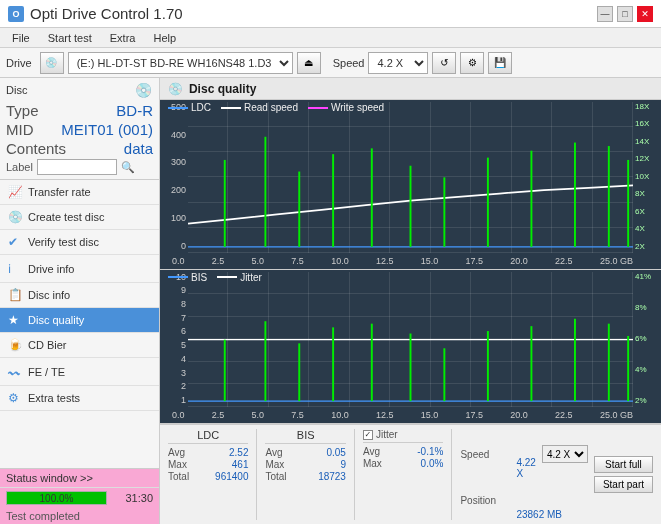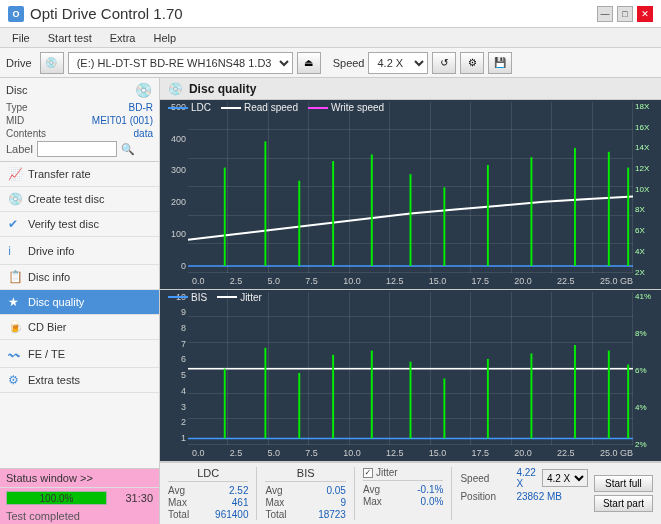--- a/index.html
+++ b/index.html
@@ -131,21 +131,21 @@
       align-items: center;
       justify-content: space-between;
       margin-bottom: 4px;
     }
     .disc-label { font-size: 11px; font-weight: normal; color: #333; }
     .disc-icon { font-size: 14px; }
     .disc-info-row {
       display: flex;
       justify-content: space-between;
       margin-bottom: 2px;
-      font-size: 10px;
+      font-size: 15px;
     }
     .disc-info-key { color: #555; }
     .disc-info-val { color: #1a5eb8; font-weight: 500; }
     .label-row {
       display: flex;
       align-items: center;
       gap: 4px;
       margin-top: 2px;
     }
     .label-input {
@@ -286,33 +286,33 @@
       justify-content: space-between;
       padding: 2px 2px;
       font-size: 9px;
       color: #ccc;
       text-align: right;
     }
     .y-axis-right {
       position: absolute;
       right: 0;
       top: 0;
-      bottom: 10px;
+      bottom: 16px;
       width: 28px;
       display: flex;
       flex-direction: column;
       justify-content: space-between;
       padding: 2px 2px;
       font-size: 9px;
       color: #ccc;
     }
     .x-axis {
       position: absolute;
       bottom: 0;
-      left: 32px;
+      left: 12px;
       right: 28px;
       height: 16px;
       display: flex;
       justify-content: space-between;
       align-items: center;
       font-size: 9px;
       color: #ccc;
     }
 
     
@@ -401,21 +401,21 @@
       flex-direction: column;
       gap: 2px;
     }
     .speed-row {
       display: flex;
       gap: 6px;
       align-items: center;
       font-size: 10px;
     }
     .speed-key { color: #555; min-width: 50px; }
-    .speed-val { color: #1a5eb8; }
+    .speed-val { color: #1a5eb8; margin-top: 28px; }
 
     .action-btns {
       display: flex;
       flex-direction: column;
       gap: 3px;
       justify-content: center;
       padding-left: 6px;
     }
     .action-btn {
       background: linear-gradient(#fff, #ddd);

